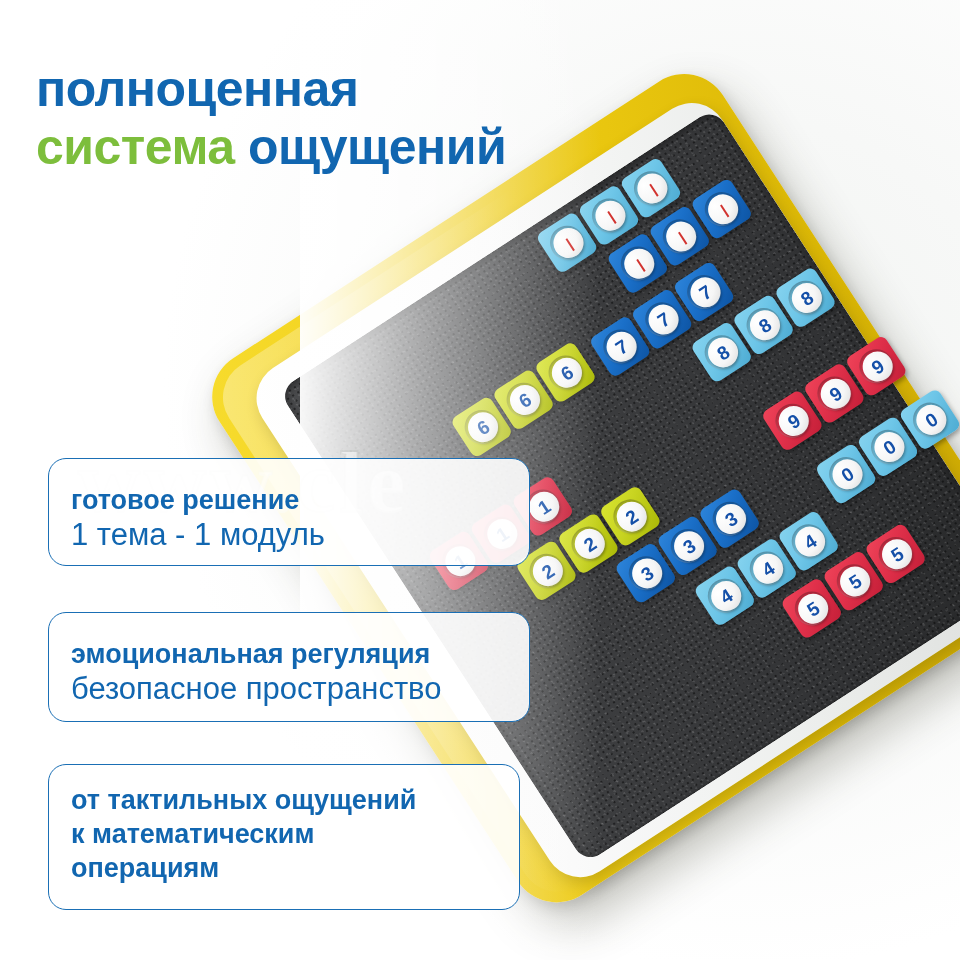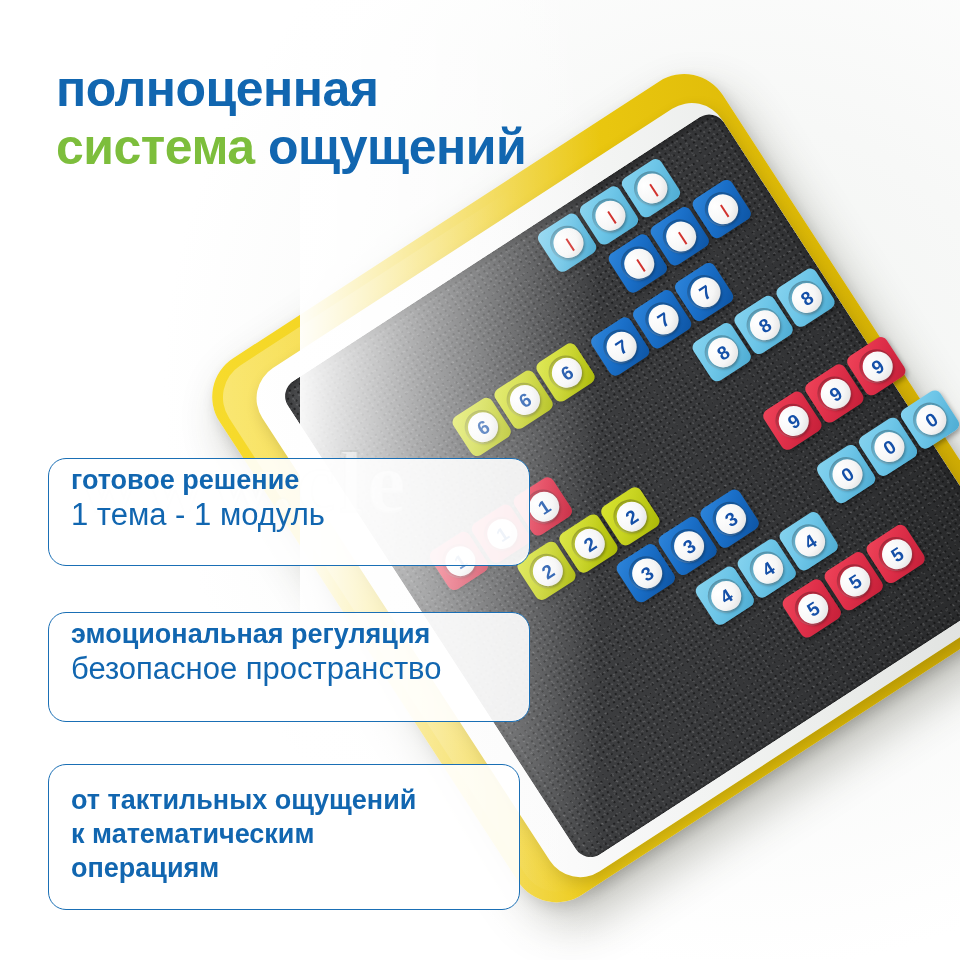--- a/index.html
+++ b/index.html
@@ -20,42 +20,42 @@
     font-size:86px;font-weight:700;letter-spacing:4px;
     font-family:"Liberation Serif","DejaVu Serif",serif;
     color:rgba(255,255,255,0.0);
     -webkit-text-stroke:2px rgba(160,165,160,0.30);
     text-shadow:0 1px 0 rgba(255,255,255,0.85);
     white-space:nowrap;pointer-events:none;z-index:6;
     opacity:.55;
   }
 
   
-  .headline{position:absolute;left:56px;top:62px;z-index:9;}
+  .headline{position:absolute;left:36px;top:62px;z-index:9;}
   .h-l1,.h-l2{
     font-size:50px;line-height:54px;font-weight:700;
     letter-spacing:-0.5px;margin:0;white-space:nowrap;
   }
   .h-l1{color:#1166B0;}
   .h-l2{margin-top:4px;}
   .h-green{color:#7DBE3C;}
   .h-blue{color:#1166B0;}
   .sub{
     margin-top:12px;font-size:24px;font-weight:700;color:#1166B0;
     letter-spacing:0.1px;white-space:nowrap;
   }
 
   
   .fbox{
     position:absolute;z-index:8;
     border:1.6px solid #1a6fb5;border-radius:18px;
     background:rgba(255,255,255,0.90);
     box-shadow:0 0 0 1px rgba(255,255,255,.25) inset;
     box-sizing:border-box;
-    padding:4px 22px 16px 22px;
+    padding:24px 22px 16px 22px;
   }
   .fbox .t1{font-size:27px;font-weight:700;color:#1166B0;line-height:34px;white-space:nowrap;}
   .fbox .t2{font-size:31px;font-weight:400;color:#1166B0;line-height:31px;white-space:nowrap;margin-top:2px;}
   .fbox .t1.multi{white-space:normal;}
   #fbox1{left:48px;top:458px;width:482px;height:108px;}
   #fbox2{left:48px;top:612px;width:482px;height:110px;}
   #fbox3{left:48px;top:764px;width:472px;height:146px;padding-top:18px;}
 
   
   .photo{

